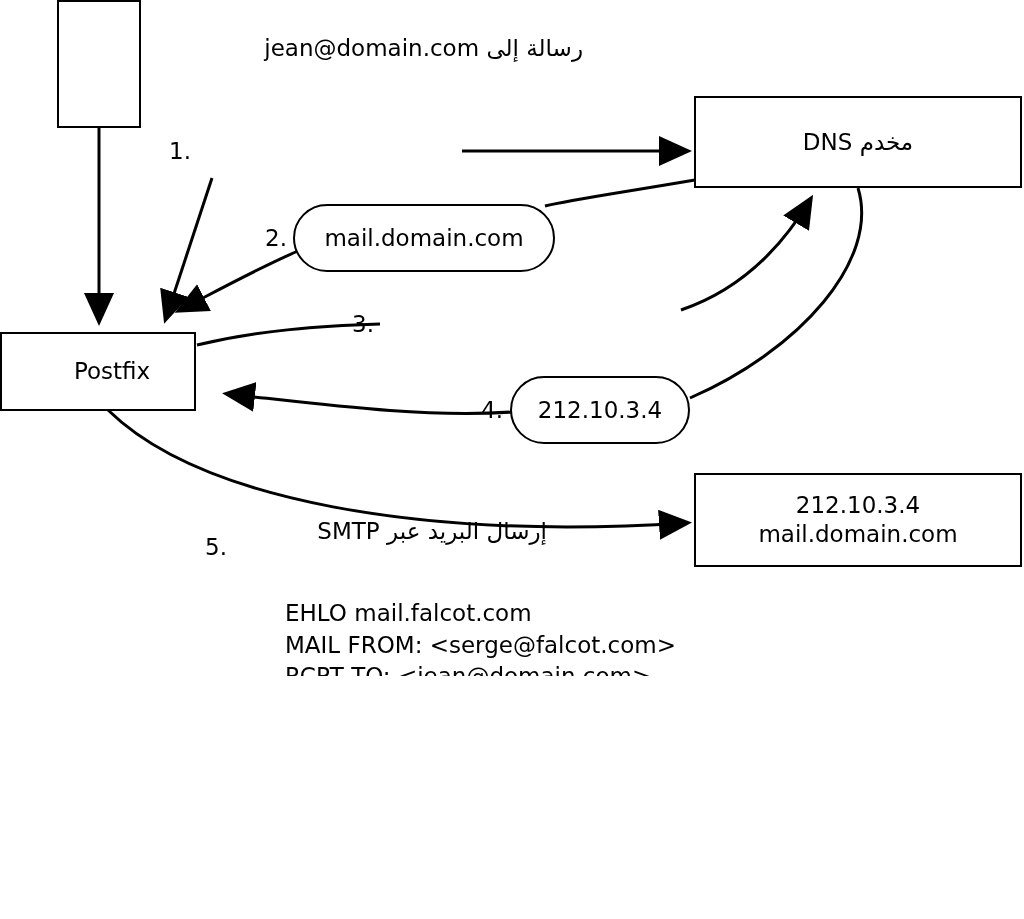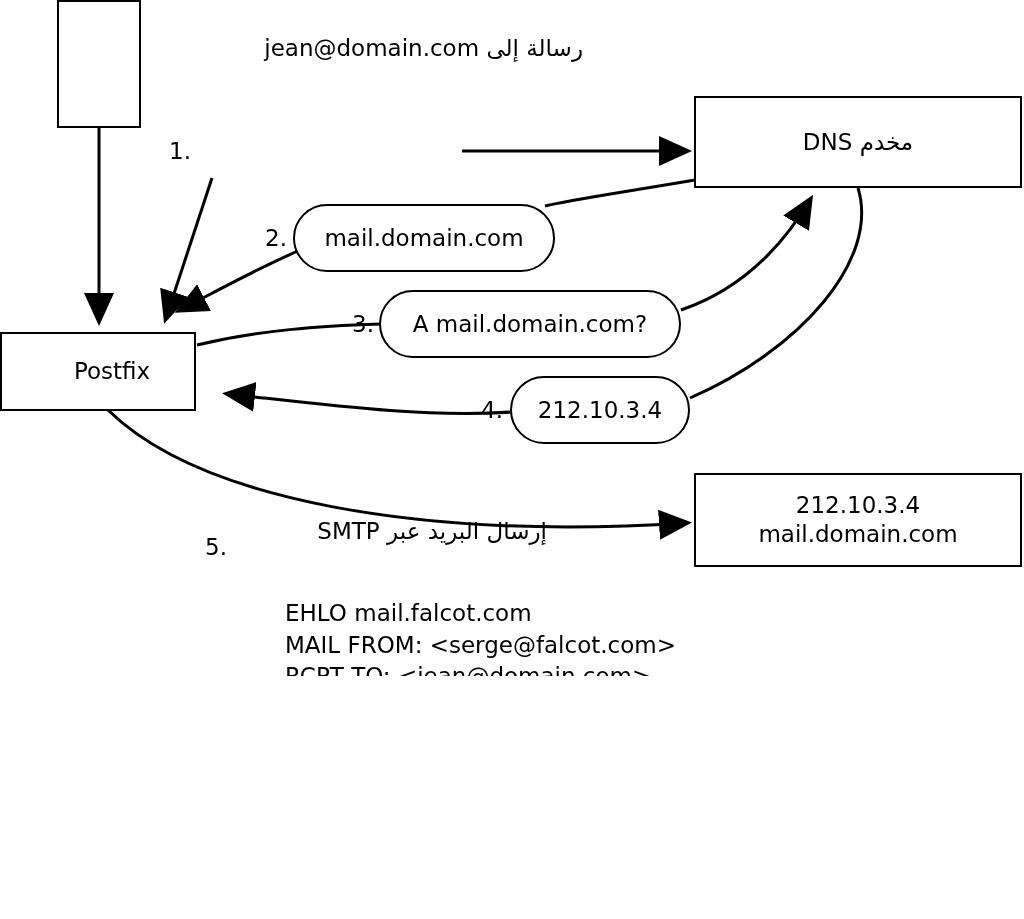--- a/index.html
+++ b/index.html
@@ -120,23 +120,20 @@
   </div>
 
   <div class="step-num" style="left:169px; top:138px;">1.</div>
 
   <div class="step-num" style="left:265px; top:225px;">2.</div>
   <div class="bubble" style="left:293px; top:204px; width:262px; height:68px;">
     <span>mail.domain.com</span>
   </div>
 
   <div class="step-num" style="left:352px; top:311px;">3.</div>
-  <div class="bubble" style="left:379px; top:290px; width:302px; height:68px;">
-    <span>A mail.domain.com?</span>
-  </div>
 
   <div class="step-num" style="left:481px; top:397px;">4.</div>
   <div class="bubble" style="left:510px; top:376px; width:180px; height:68px;">
     <span>212.10.3.4</span>
   </div>
 
   <div class="step-num" style="left:205px; top:534px;">5.</div>
   <div class="plain rtl" style="left:247px; top:516px; width:300px; text-align:right;">إرسال البريد عبر SMTP</div>
 
   <div class="mono-block" style="left:247px; top:598px; width:700px;margin-left:38px;">EHLO mail.falcot.com

